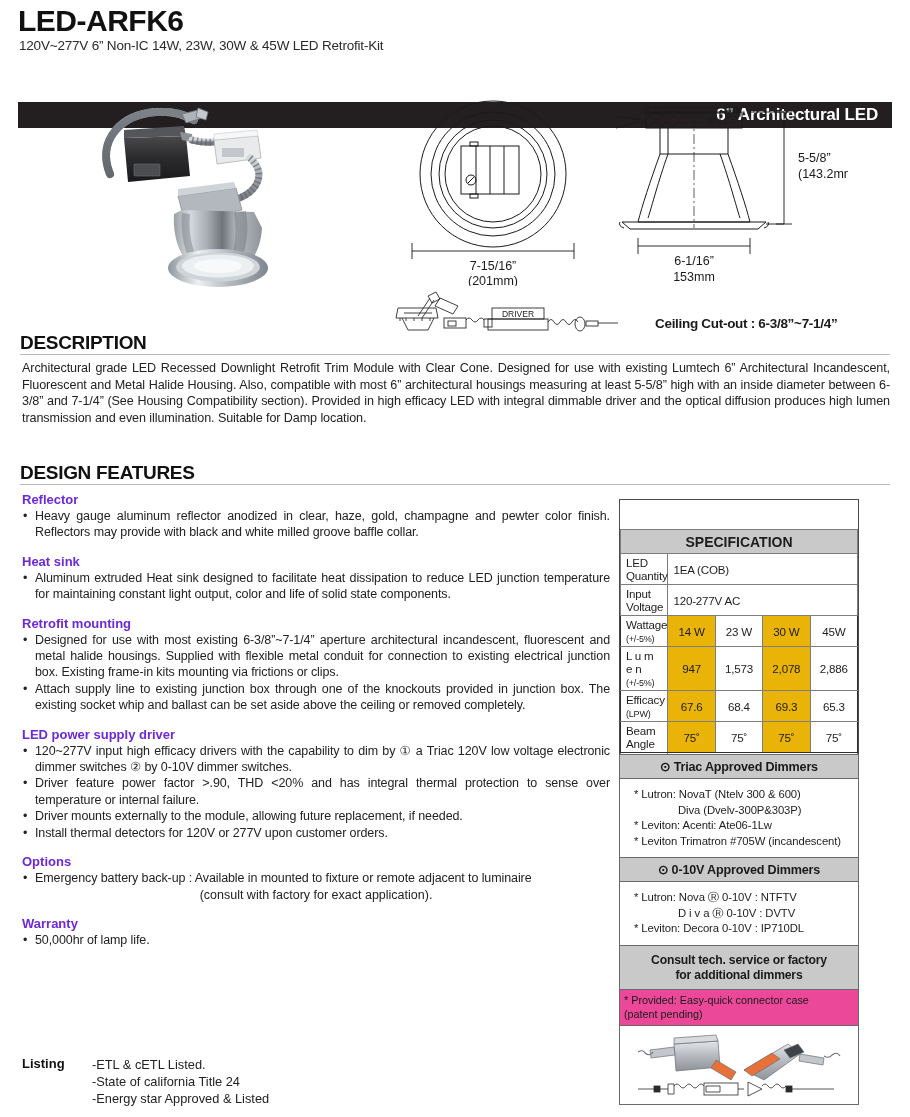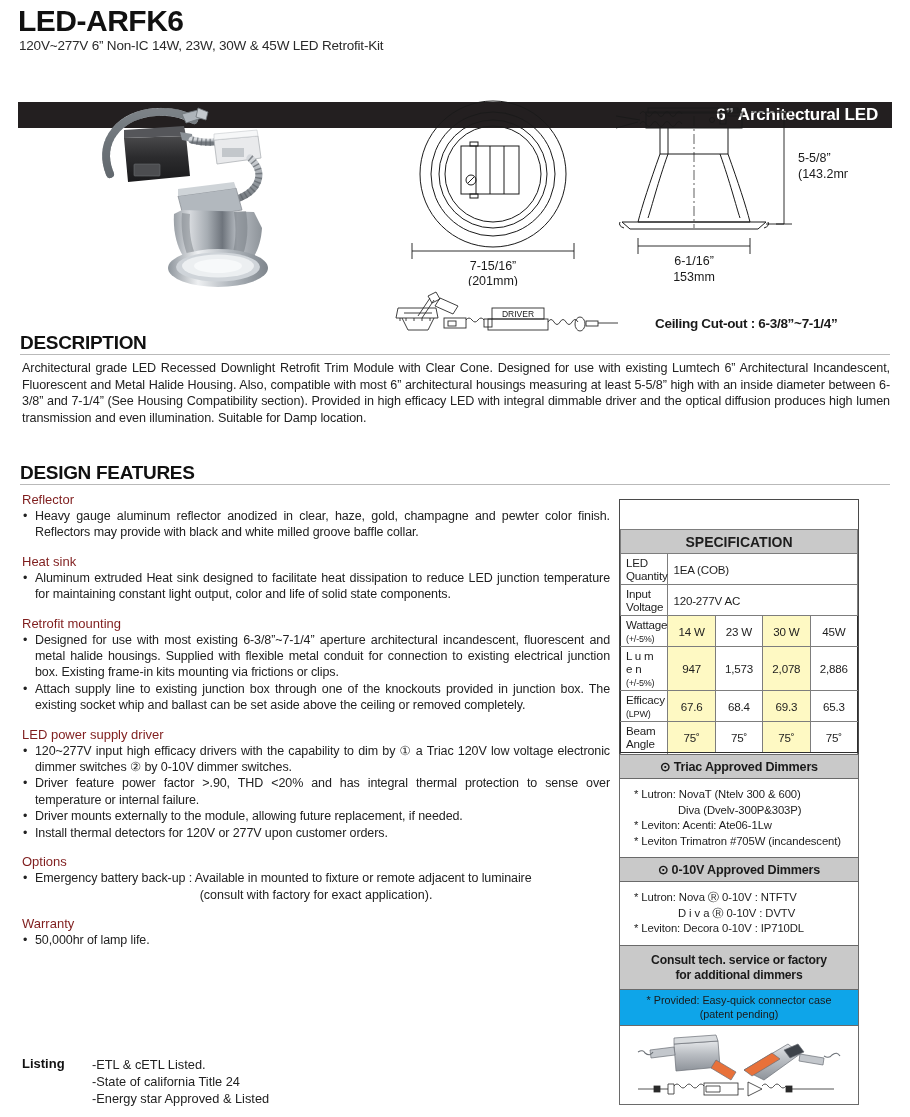--- a/index.html
+++ b/index.html
@@ -57,21 +57,21 @@
 
   
   .desc-body {
     position: absolute; left: 22px; top: 360px; width: 868px;
     font-size: 12.6px; line-height: 16.6px; color: #222;
     text-align: justify; letter-spacing: -0.1px;
   }
 
   .features { position: absolute; left: 22px; top: 492px; width: 588px; }
   .feat-title {
-    font-size: 13px; font-weight: normal; color: #7f1d1d; margin-top: 13px; margin-bottom: 1px;
+    font-size: 13px; font-weight: bold; color: #6d28d9; margin-top: 13px; margin-bottom: 1px;
   }
   .feat-title:first-child { margin-top: 0; }
   .feat-li {
     font-size: 12.5px; line-height: 16.4px; color: #222;
     padding-left: 13px; position: relative; text-align: justify;
     letter-spacing: -0.1px;
   }
   .feat-li::before {
     content: "\2022"; position: absolute; left: 1px; top: 0;
   }
@@ -94,21 +94,21 @@
     font-weight: normal; text-align: left; vertical-align: middle;
     letter-spacing: -0.2px;
   }
   .spec .hdr {
     background: #c9c9c9; text-align: center; font-weight: bold;
     font-size: 14px; height: 24px; letter-spacing: 0px;
   }
   .spec .lbl { width: 86px; }
   .spec .small { font-size: 9px; }
   .spec .ctr { text-align: center; }
-  .spec .shade { background: #fef9c3; }
+  .spec .shade { background: #eab308; }
   .spec tr.perf td { height: 22px; }
   .perf-top td { border-top: 1.6px solid #2e2e2e; }
   .perf-bot td { border-bottom: 1.6px solid #2e2e2e; }
   .perf-l { border-left: 1.6px solid #2e2e2e !important; border-radius: 13px; }
   .perf-r { border-right: 1.6px solid #2e2e2e !important; }
 
   
   .dimbox {
     position: absolute; left: 619px; width: 240px;
     border: 1.2px solid #6a6a6a; background: #fff;
@@ -124,22 +124,22 @@
     position: absolute; left: 619px; width: 240px;
     border: 1.2px solid #6a6a6a; background: #c9c9c9;
     text-align: center; font-weight: bold; font-size: 12.2px;
     line-height: 15px; padding: 7px 4px; color: #1a1a1a; letter-spacing: -0.2px;
   }
   .connbox {
     position: absolute; left: 619px; width: 240px;
     border: 1.2px solid #6a6a6a; background: #fff;
   }
   .conn-head {
-    background: #0ea5e9; text-align: center; font-size: 10.8px;
-    line-height: 13.5px; padding: 4px 16px; border-bottom: 1.2px solid #6a6a6a;
+    background: #ec4899; font-size: 10.8px;
+    line-height: 13.5px; padding: 4px 4px; border-bottom: 1.2px solid #6a6a6a;
     color: #1a1a1a;
   }
   .conn-img { height: 78px; position: relative; }
 </style>
 </head>
 <body>
 
 <div class="page">
 
   <div class="title">LED-ARFK6</div>

